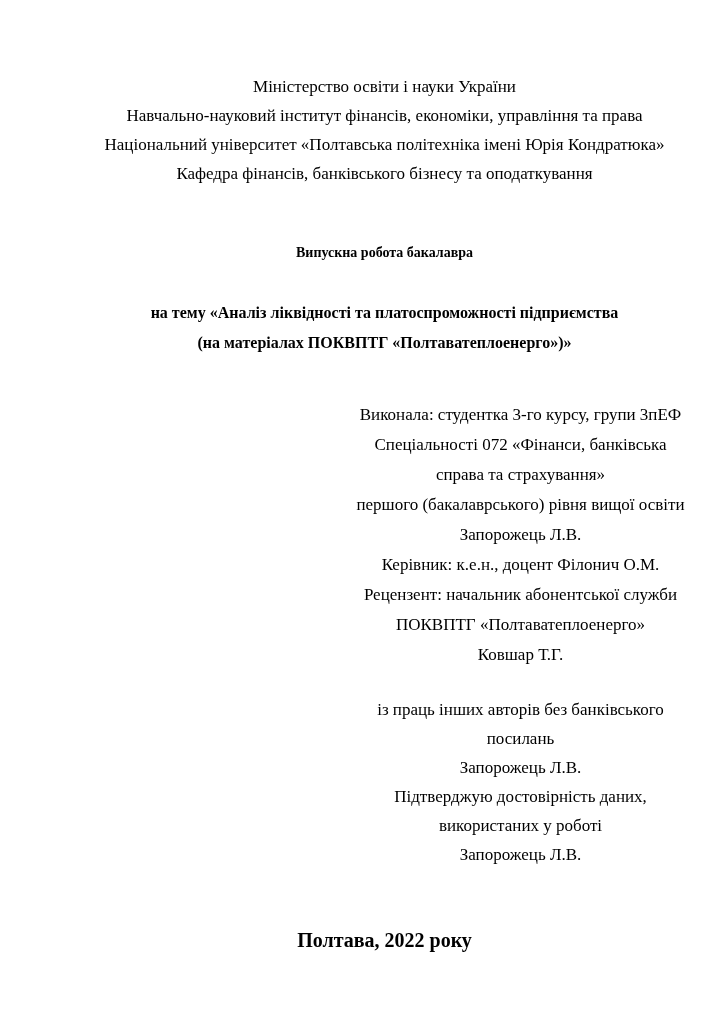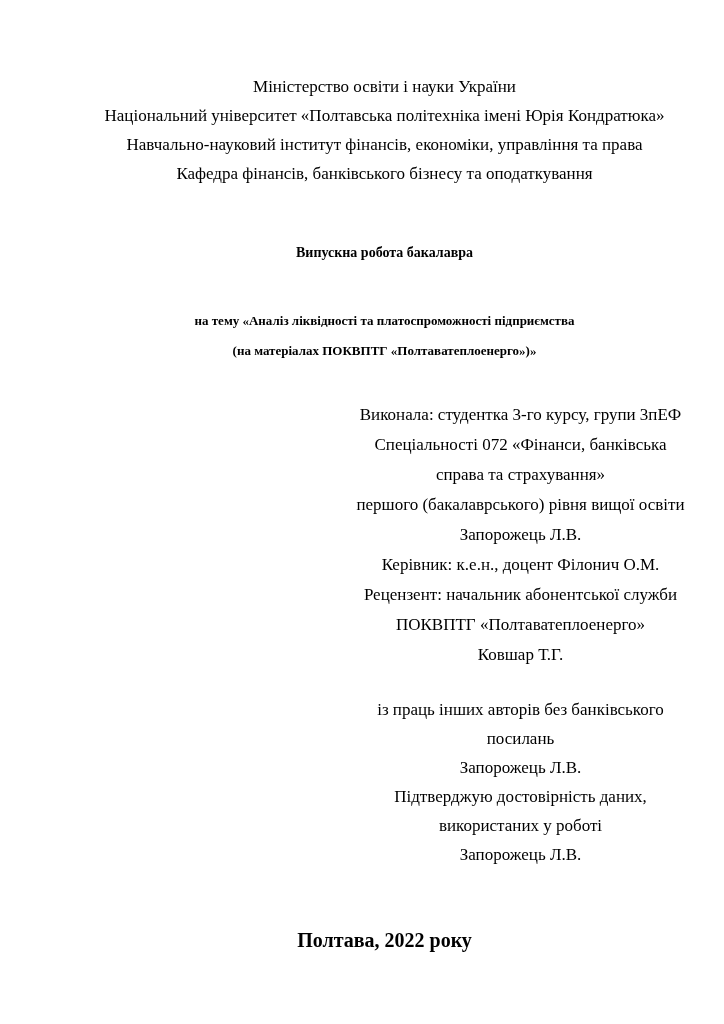--- a/index.html
+++ b/index.html
@@ -31,24 +31,23 @@
     font-weight: 400;
   }
   .title-block {
     top: 240px;
     font-size: 14px;
     line-height: 26px;
     font-weight: 700;
   }
   .topic-block {
     top: 298px;
-    font-size: 13px;
+    font-size: 16px;
     line-height: 30px;
     font-weight: 700;
-    margin-top: 8px;
   }
   .left-col-block {
     position: absolute;
     left: 337px;
     right: 20px;
     text-align: center;
     font-size: 17px;
   }
   .details-block {
     top: 400px;
@@ -68,22 +67,22 @@
     white-space: nowrap;
   }
 </style>
 </head>
 <body>
 
 <div class="page">
 
   <div class="centered-block header-block">
     <div class="line">Міністерство освіти і науки України</div>
+    <div class="line">Навчально-науковий інститут фінансів, економіки, управління та права</div>
     <div class="line">Національний університет «Полтавська політехніка імені Юрія Кондратюка»</div>
-    <div class="line">Навчально-науковий інститут фінансів, економіки, управління та права</div>
     <div class="line">Кафедра фінансів, банківського бізнесу та оподаткування</div>
   </div>
 
   <div class="centered-block title-block">Випускна робота бакалавра</div>
 
   <div class="centered-block topic-block">
     <div class="line">на тему «Аналіз ліквідності та платоспроможності підприємства</div>
     <div class="line">(на матеріалах ПОКВПТГ «Полтаватеплоенерго»)»</div>
   </div>
 

